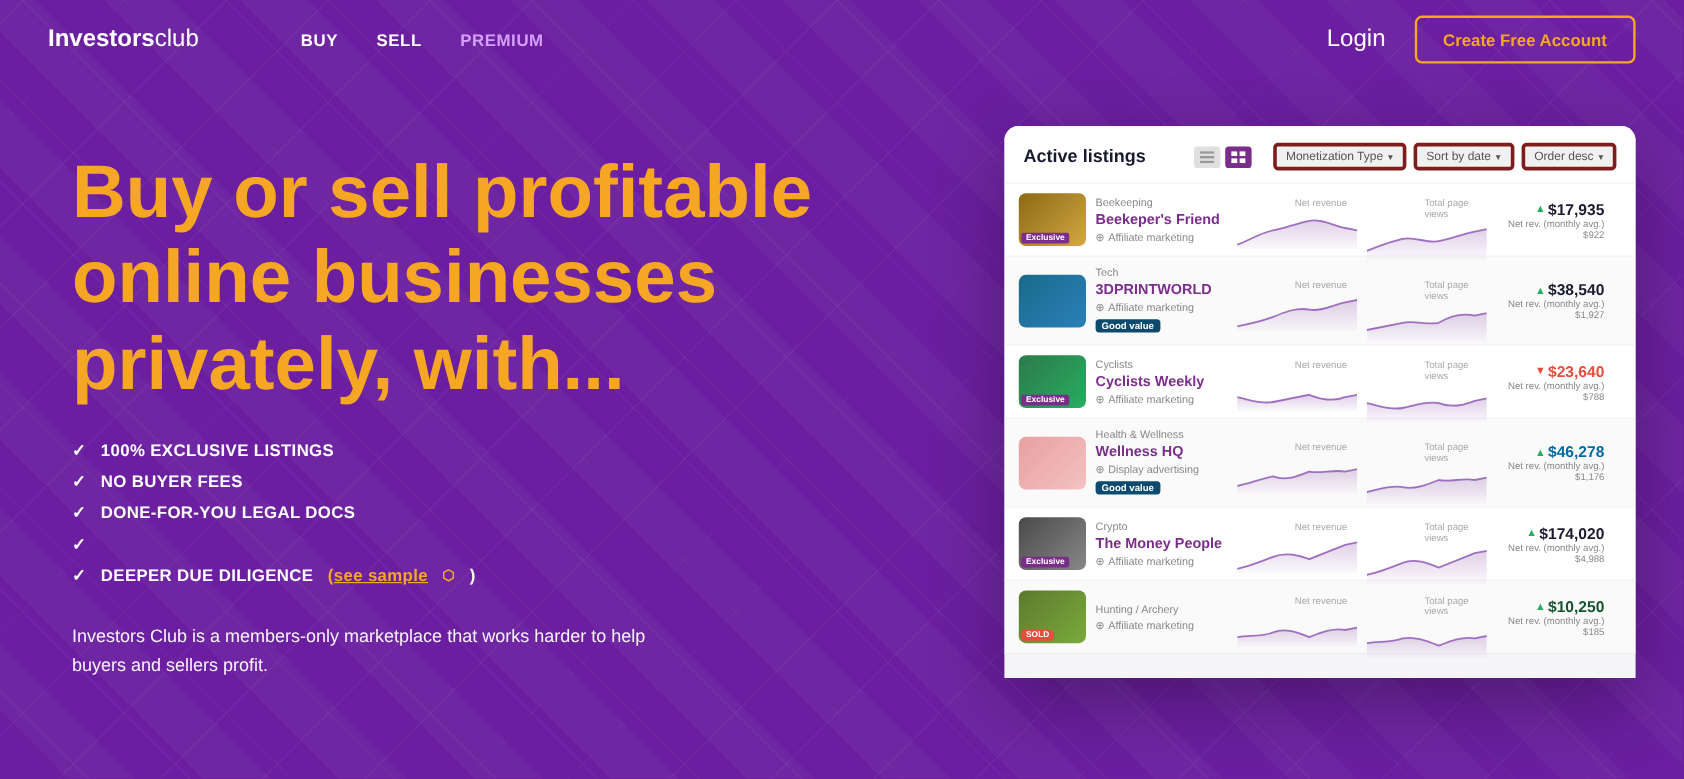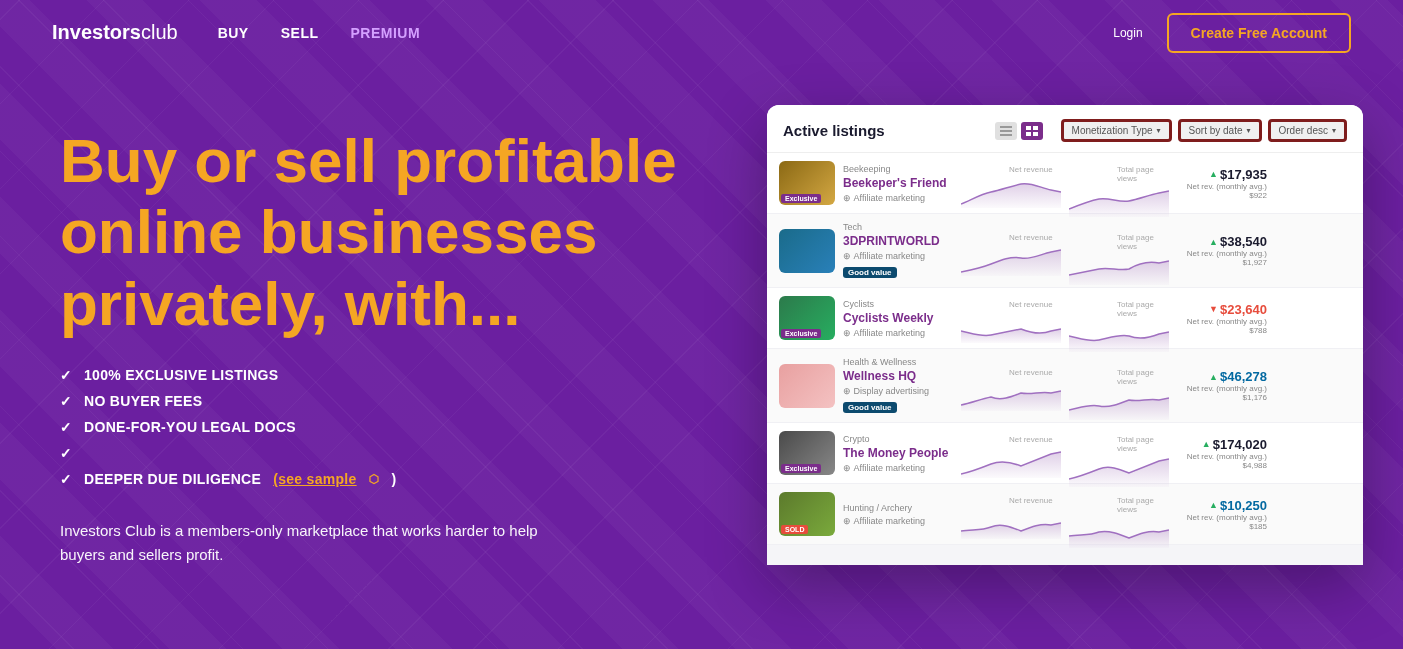--- a/index.html
+++ b/index.html
@@ -56,24 +56,25 @@
           rgba(255,255,255,0.04) 1px,
           transparent 1px,
           transparent 60px
         );
     }
 
     
     .navbar {
       display: flex;
       align-items: center;
-      padding: 0 52px;
+      padding: 0 40px;
       height: 65px;
       position: relative;
       z-index: 10;
+      gap: 45px;
     }
 
     .logo {
       display: flex;
       align-items: center;
       gap: 0;
       margin-right: 40px;
     }
     .logo-investors {
       font-size: 20px;
@@ -104,21 +105,21 @@
       color: #d4a0ff;
       font-weight: 600;
     }
 
     .nav-right {
       display: flex;
       align-items: center;
       gap: 24px;
     }
     .login-link {
-      font-size: 12px;
+      font-size: 20px;
       color: #fff;
       cursor: pointer;
       font-weight: 500;
     }
     .cta-button {
       background: transparent;
       border: 2px solid #f5a623;
       color: #f5a623;
       padding: 10px 22px;
       border-radius: 6px;
@@ -192,21 +193,21 @@
     .hero-right {
       flex: 1;
       display: flex;
       align-items: flex-start;
       justify-content: flex-end;
     }
 
     .dashboard-panel {
       background: #f5f5f8;
       border-radius: 12px 12px 0 0;
-      width: 596px;
+      width: 526px;
       min-height: 460px;
       box-shadow: 0 20px 60px rgba(0,0,0,0.3);
       overflow: hidden;
     }
 
     .panel-header {
       display: flex;
       align-items: center;
       padding: 14px 16px 10px;
       background: #fff;
@@ -735,21 +736,21 @@
             <stop offset="100%" stop-color="#c0a0d0" stop-opacity="0.05"></stop>
           </linearGradient>
         </defs>
         <path d="M0,20 C10,18 20,20 30,16 C40,14 50,18 60,22 C70,18 80,14 90,16 C100,14 100,14 100,14 L100,32 L0,32 Z" fill="url(#grad5b)" stroke="none"></path>
         <path d="M0,20 C10,18 20,20 30,16 C40,14 50,18 60,22 C70,18 80,14 90,16 C100,14 100,14 100,14" fill="none" stroke="#a070c0" stroke-width="1.5"></path>
       </svg>
     </div>
     <div class="listing-price">
       <div class="price-main">
         <span style="color:#27ae60;font-size:9px">▲</span>
-        <span style="color:#0369a1">$10,250</span>
+        <span style="color:#14532d">$10,250</span>
       </div>
       <div class="price-sub">Net rev. (monthly avg.)</div>
       <div class="price-sub">$185</div>
     </div>
   </div>
         </div>
     </div>
   </div>
 </div>
 

